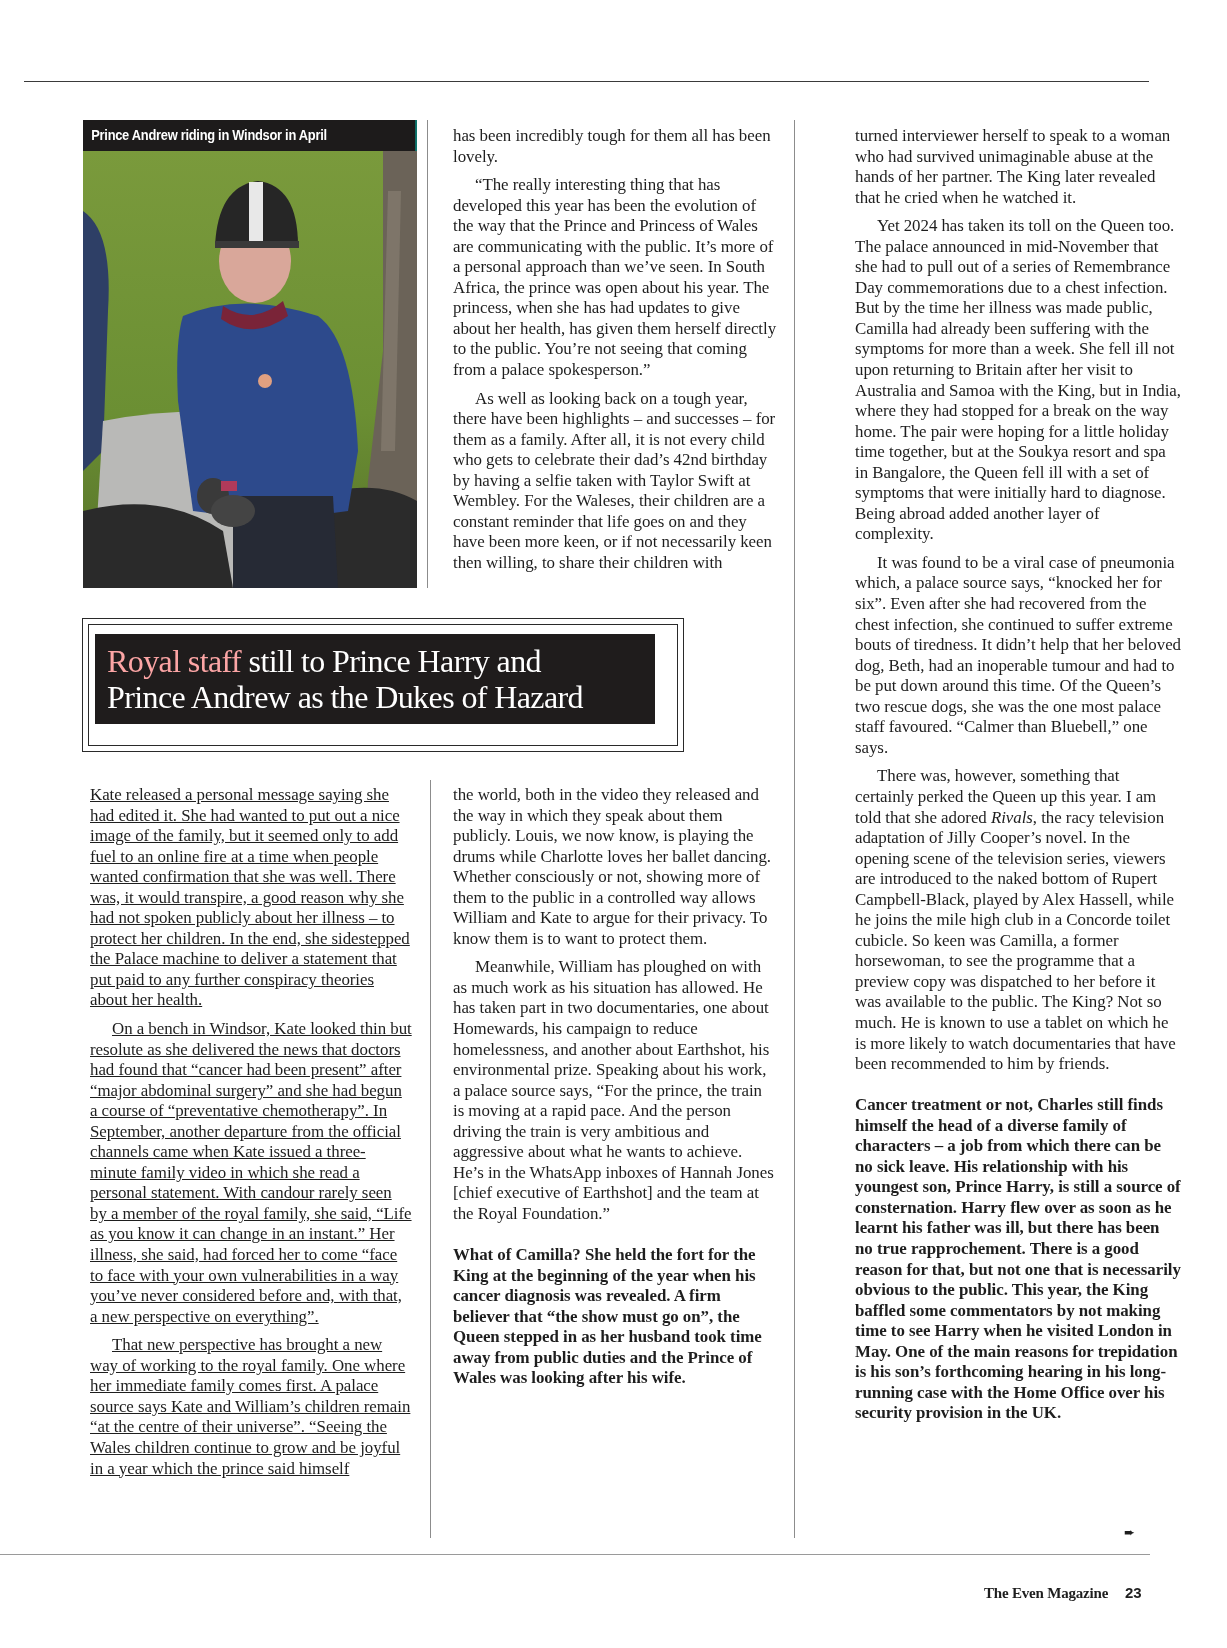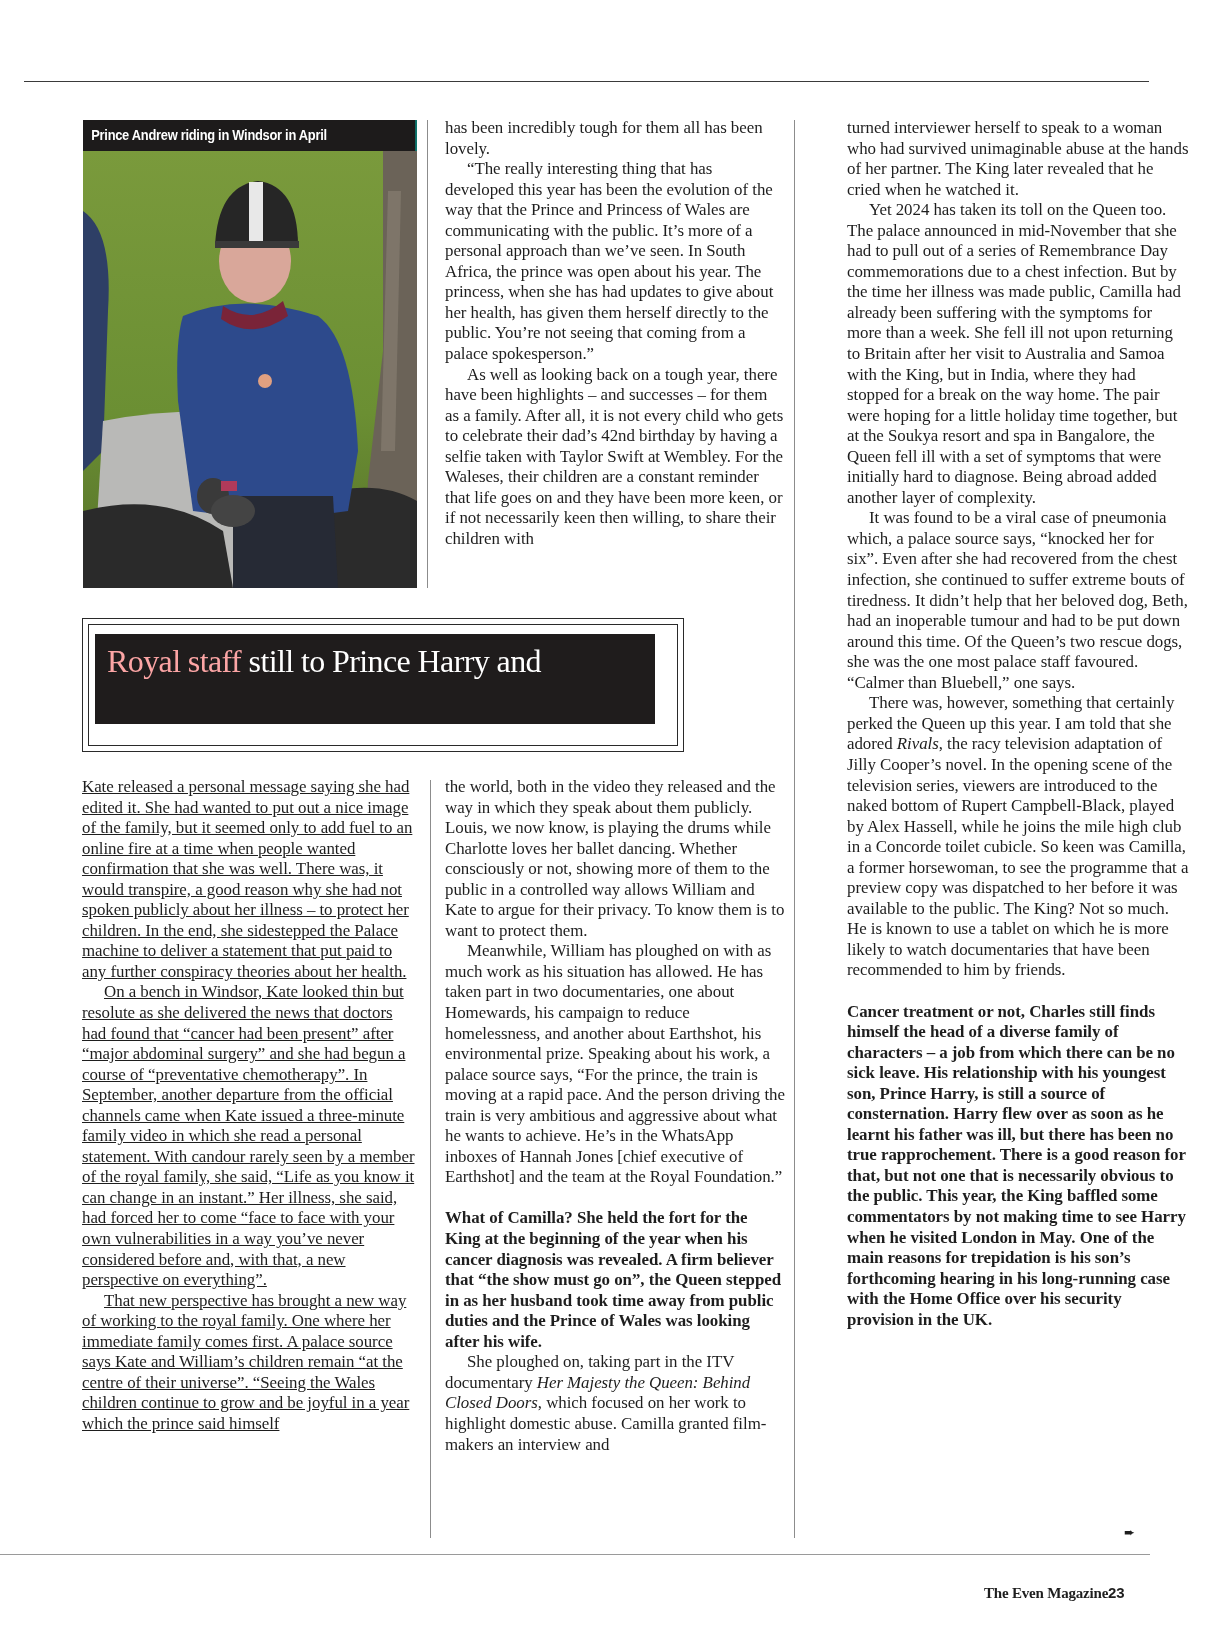--- a/index.html
+++ b/index.html
@@ -14,21 +14,21 @@
   }
   .bottom-rule {
     position: absolute; left: 0; top: 1554px; width: 1150px; height: 0;
     border-top: 1px solid #9a9a9a;
   }
   .col {
     position: absolute;
     font-size: 16.9px; line-height: 20.55px;
     letter-spacing: -0.05px;
   }
-  .col p { margin: 0; text-indent: 0; }
+  .col p { margin: 8px; text-indent: 0; }
   .col p.ind { text-indent: 22px; }
   .col p.gap { margin-top: 20.55px; font-weight: bold; }
   .col i { font-style: italic; }
   .sep { position: absolute; width: 0; border-left: 1px solid #8c8c8c; }
 
   
   .photo {
     position: absolute; left: 83px; top: 120px; width: 334px; height: 468px;
     overflow: hidden; background: #0f766e;
   }
@@ -63,21 +63,21 @@
   .end-mark {
     position: absolute; left: 1124px; top: 1525px;
     font-family: "DejaVu Sans", sans-serif; font-size: 13px; color: #1e1e1e;
   }
   .footer {
     position: absolute; left: 984px; top: 1584px;
     font-size: 15px; font-weight: bold; letter-spacing: -0.2px; color: #1e1e1e;
   }
   .footer .page-num {
     font-family: "Liberation Sans", "DejaVu Sans", sans-serif; font-weight: bold;
-    margin-left: 0;
+    margin-left: 17px;
   }
 </style>
 </head>
 <body>
 
 <div class="top-rule"></div>
 
 <div class="photo">
   <div class="photo-caption">Prince Andrew riding in Windsor in April</div>
   <svg width="334" height="437" viewBox="0 0 334 437">
@@ -125,35 +125,35 @@
   <p>has been incredibly tough for them all has been lovely.</p>
   <p class="ind">“The really interesting thing that has developed this year has been the evolution of the way that the Prince and Princess of Wales are communicating with the public. It’s more of a personal approach than we’ve seen. In South Africa, the prince was open about his year. The princess, when she has had updates to give about her health, has given them herself directly to the public. You’re not seeing that coming from a palace spokesperson.”</p>
   <p class="ind">As well as looking back on a tough year, there have been highlights – and successes – for them as a family. After all, it is not every child who gets to celebrate their dad’s 42nd birthday by having a selfie taken with Taylor Swift at Wembley. For the Waleses, their children are a constant reminder that life goes on and they have been more keen, or if not necessarily keen then willing, to share their children with</p>
 </div>
 <div class="sep" style="left:794px; top:120px; height:1418px;"></div>
 
 <div class="pq-outer">
   <div class="pq-inner"></div>
   <div class="pq-box">
     <span class="pq-accent">Royal staff</span><span> still to Prince Harry and</span><br>
+    <span>Prince Andrew as the Dukes of Hazard</span>
   </div>
 </div>
 
 <div class="col" style="left:82px; top:777px; width:338px;text-decoration:underline;">
   <p>Kate released a personal message saying she had edited it. She had wanted to put out a nice image of the family, but it seemed only to add fuel to an online fire at a time when people wanted confirmation that she was well. There was, it would transpire, a good reason why she had not spoken publicly about her illness – to protect her children. In the end, she sidestepped the Palace machine to deliver a statement that put paid to any further conspiracy theories about her health.</p>
   <p class="ind">On a bench in Windsor, Kate looked thin but resolute as she delivered the news that doctors had found that “cancer had been present” after “major abdominal surgery” and she had begun a course of “preventative chemotherapy”. In September, another departure from the official channels came when Kate issued a three-minute family video in which she read a personal statement. With candour rarely seen by a member of the royal family, she said, “Life as you know it can change in an instant.” Her illness, she said, had forced her to come “face to face with your own vulnerabilities in a way you’ve never considered before and, with that, a new perspective on everything”.</p>
   <p class="ind">That new perspective has brought a new way of working to the royal family. One where her immediate family comes first. A palace source says Kate and William’s children remain “at the centre of their universe”. “Seeing the Wales children continue to grow and be joyful in a year which the prince said himself</p>
 </div>
 <div class="sep" style="left:430px; top:780px; height:758px;"></div>
 
 <div class="col" style="left:445px; top:777px; width:340px;">
   <p>the world, both in the video they released and the way in which they speak about them publicly. Louis, we now know, is playing the drums while Charlotte loves her ballet dancing. Whether consciously or not, showing more of them to the public in a controlled way allows William and Kate to argue for their privacy. To know them is to want to protect them.</p>
   <p class="ind">Meanwhile, William has ploughed on with as much work as his situation has allowed. He has taken part in two documentaries, one about Homewards, his campaign to reduce homelessness, and another about Earthshot, his environmental prize. Speaking about his work, a palace source says, “For the prince, the train is moving at a rapid pace. And the person driving the train is very ambitious and aggressive about what he wants to achieve. He’s in the WhatsApp inboxes of Hannah Jones [chief executive of Earthshot] and the team at the Royal Foundation.”</p>
   <p class="gap">What of Camilla? She held the fort for the King at the beginning of the year when his cancer diagnosis was revealed. A firm believer that “the show must go on”, the Queen stepped in as her husband took time away from public duties and the Prince of Wales was looking after his wife.</p>
-  <p class="ind"><span>She ploughed on, taking part in the ITV documentary </span><i>Her Majesty the Queen: Behind Closed Doors</i><span>, which focused on her work to highlight domestic abuse. Camilla granted film-makers an interview and</span></p>
 </div>
 
 <div class="col" style="left:847px; top:118px; width:342px;">
   <p>turned interviewer herself to speak to a woman who had survived unimaginable abuse at the hands of her partner. The King later revealed that he cried when he watched it.</p>
   <p class="ind">Yet 2024 has taken its toll on the Queen too. The palace announced in mid-November that she had to pull out of a series of Remembrance Day commemorations due to a chest infection. But by the time her illness was made public, Camilla had already been suffering with the symptoms for more than a week. She fell ill not upon returning to Britain after her visit to Australia and Samoa with the King, but in India, where they had stopped for a break on the way home. The pair were hoping for a little holiday time together, but at the Soukya resort and spa in Bangalore, the Queen fell ill with a set of symptoms that were initially hard to diagnose. Being abroad added another layer of complexity.</p>
   <p class="ind">It was found to be a viral case of pneumonia which, a palace source says, “knocked her for six”. Even after she had recovered from the chest infection, she continued to suffer extreme bouts of tiredness. It didn’t help that her beloved dog, Beth, had an inoperable tumour and had to be put down around this time. Of the Queen’s two rescue dogs, she was the one most palace staff favoured. “Calmer than Bluebell,” one says.</p>
   <p class="ind"><span>There was, however, something that certainly perked the Queen up this year. I am told that she adored </span><i>Rivals</i><span>, the racy television adaptation of Jilly Cooper’s novel. In the opening scene of the television series, viewers are introduced to the naked bottom of Rupert Campbell-Black, played by Alex Hassell, while he joins the mile high club in a Concorde toilet cubicle. So keen was Camilla, a former horsewoman, to see the programme that a preview copy was dispatched to her before it was available to the public. The King? Not so much. He is known to use a tablet on which he is more likely to watch documentaries that have been recommended to him by friends.</span></p>
   <p class="gap">Cancer treatment or not, Charles still finds himself the head of a diverse family of characters – a job from which there can be no sick leave. His relationship with his youngest son, Prince Harry, is still a source of consternation. Harry flew over as soon as he learnt his father was ill, but there has been no true rapprochement. There is a good reason for that, but not one that is necessarily obvious to the public. This year, the King baffled some commentators by not making time to see Harry when he visited London in May. One of the main reasons for trepidation is his son’s forthcoming hearing in his long-running case with the Home Office over his security provision in the UK.</p>
 </div>
 

